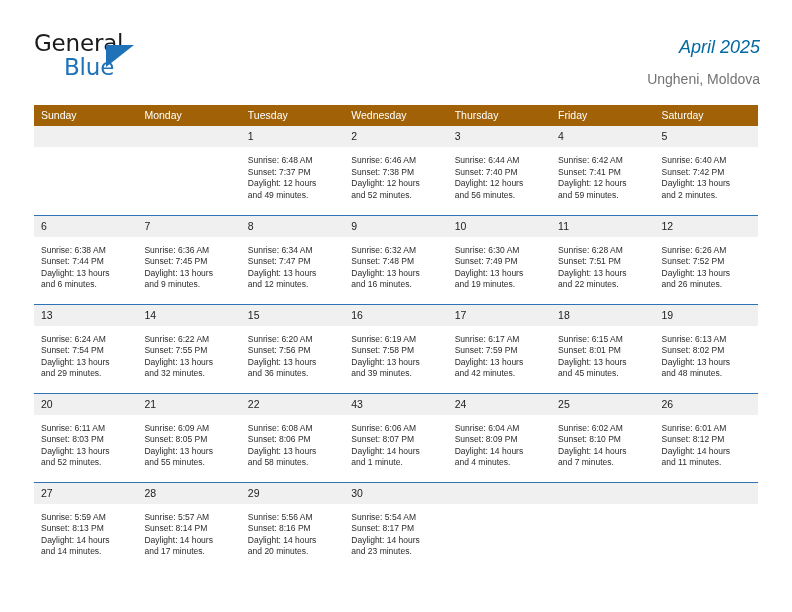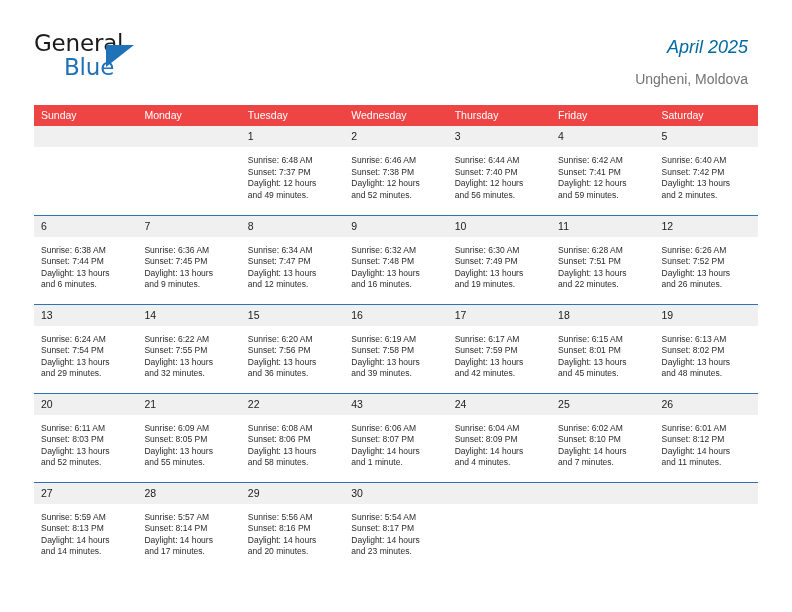--- a/index.html
+++ b/index.html
@@ -19,21 +19,21 @@
     width: 792px;
     height: 612px;
     box-sizing: border-box;
   }
 
   
   .topbar {
     position: absolute;
     left: 34px;
     top: 30px;
-    right: 44px;
+    right: 32px;
     height: 66px;
   }
   .brand {
     position: absolute;
     left: 0;
     top: 0;
     width: 250px;
     height: 60px;
   }
   .brand-general {
@@ -93,21 +93,21 @@
     position: absolute;
     left: 34px;
     top: 105px;
     width: 724px;
     border-collapse: collapse;
     table-layout: fixed;
   }
   .calendar col { width: 103.42px; }
 
   thead th {
-    background: #ef4444;
+    background: #a16207;
     color: #ffffff;
     font-size: 10.5px;
     font-weight: 400;
     text-align: left;
     padding: 5px 0 5px 7px;
     height: 11px;
     line-height: 11px;
     border: none;
   }
 

